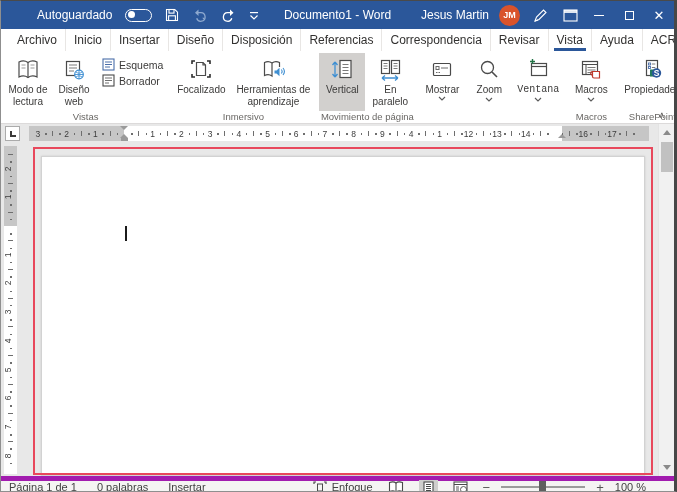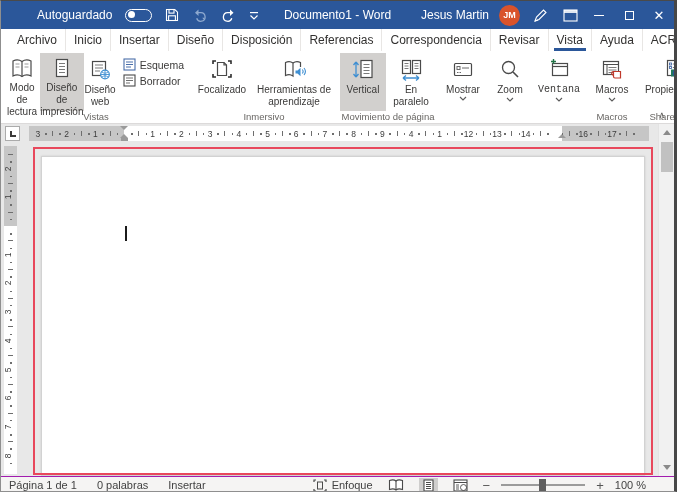--- a/index.html
+++ b/index.html
@@ -67,21 +67,21 @@
   .caret{position:absolute;left:124px;top:83px;width:1.5px;height:15px;background:#1b1b1b;z-index:2;}
   
   .vscroll{position:absolute;left:657px;top:123px;width:17px;height:352px;background:#f1f1f1;border-left:1px solid #e3e3e3;z-index:6;}
   .sb-btn{position:absolute;left:0;width:100%;height:15px;display:flex;align-items:center;justify-content:center;}
   .sb-up{top:1px;}
   .sb-dn{bottom:1px;}
   .tri-up{width:0;height:0;border-left:4px solid transparent;border-right:4px solid transparent;border-bottom:5px solid #8a8a8a;}
   .tri-dn{width:0;height:0;border-left:4px solid transparent;border-right:4px solid transparent;border-top:5px solid #8a8a8a;}
   .sb-thumb{position:absolute;left:2px;top:18px;width:12px;height:30px;background:#c1c1c1;}
   
-  .statusbar{position:absolute;left:0;top:475px;width:100%;height:17px;background:#f5f4f3;border-top:1px solid #a21caf;display:flex;align-items:center;font-size:11px;color:#424242;padding:0 6px;}
+  .statusbar{position:absolute;left:0;top:475px;width:100%;height:17px;background:#f5f4f3;border-top:5px solid #a21caf;display:flex;align-items:center;font-size:11px;color:#424242;padding:0 6px;}
   .sb-left{display:flex;align-items:center;gap:20px;margin-left:2px;}
   .sb-right{margin-left:auto;display:flex;align-items:center;gap:11px;margin-right:22px;}
   .viewbtn{display:flex;align-items:center;justify-content:center;padding:1px 4px;}
   .viewbtn.sel{background:#cfcecd;}
   .zoomtrack{position:relative;width:84px;height:2px;background:#9b9b9b;}
   .zoomthumb{position:absolute;left:38px;top:-5.5px;width:7px;height:13px;background:#5f5f5f;}
   .focus-item{display:flex;align-items:center;gap:5px;}
 </style>
 </head>
 <body>
@@ -169,29 +169,20 @@
     <div class="rgroup" style="width:184px;">
       <div class="bigbtn" style="width:48px;">
         <span class="ic">
           <svg width="26" height="26" viewBox="0 0 26 26">
               <path d="M13 5.5 C10.5 3.8 6.5 3.8 4 5 V20 C6.5 18.8 10.5 18.8 13 20.5 C15.5 18.8 19.5 18.8 22 20 V5 C19.5 3.8 15.5 3.8 13 5.5 Z" fill="#fff" stroke="#4a4a4a" stroke-width="1.2"></path>
               <path d="M13 5.5 V20.5" stroke="#4a4a4a" stroke-width="1.2"></path>
               <path d="M6.5 8 h4 M6.5 11 h4 M15.5 8 h4 M15.5 11 h4" stroke="#9a9a9a" stroke-width="1"></path>
             </svg>
         </span>
         <span class="lbl">Modo de lectura</span>
-      </div>
-      <div class="bigbtn sel" style="width:56px;">
-        <span class="ic">
-          <svg width="26" height="26" viewBox="0 0 26 26">
-              <rect x="7.5" y="3.5" width="11" height="17" fill="#fff" stroke="#4a4a4a" stroke-width="1.2"></rect>
-              <path d="M10 7.5 h6 M10 10.5 h6 M10 13.5 h6 M10 16.5 h6" stroke="#7a7a7a" stroke-width="1.1"></path>
-            </svg>
-        </span>
-        <span class="lbl">Diseño de impresión</span>
       </div>
       <div class="bigbtn" style="width:44px;">
         <span class="ic">
           <svg width="26" height="26" viewBox="0 0 26 26">
               <rect x="5.5" y="4.5" width="13" height="14" fill="#fff" stroke="#4a4a4a" stroke-width="1.2"></rect>
               <path d="M8 8 h8 M8 11 h8 M8 14 h5" stroke="#7a7a7a" stroke-width="1.1"></path>
               <circle cx="18" cy="17.5" r="4.3" fill="#fff" stroke="#3f8fd2" stroke-width="1.2"></circle>
               <path d="M13.7 17.5 h8.6 M18 13.2 v8.6 M15 15 c2 1.5 4 1.5 6 0 M15 20 c2 -1.5 4 -1.5 6 0" stroke="#3f8fd2" stroke-width="0.9" fill="none"></path>
             </svg>
         </span>

